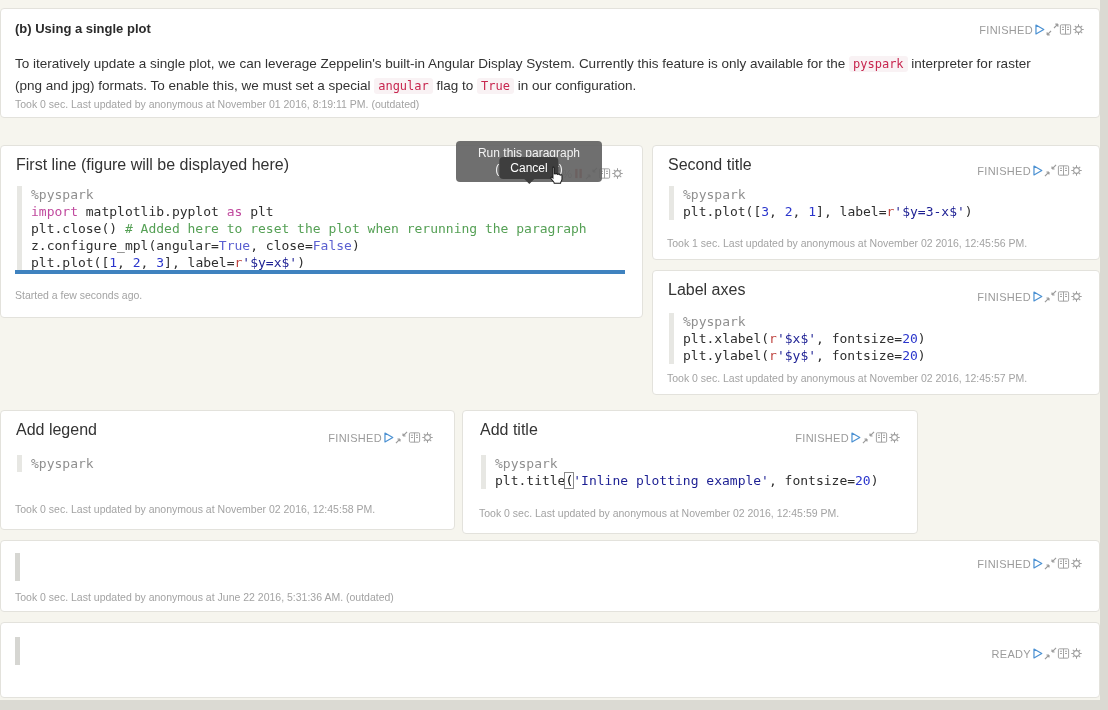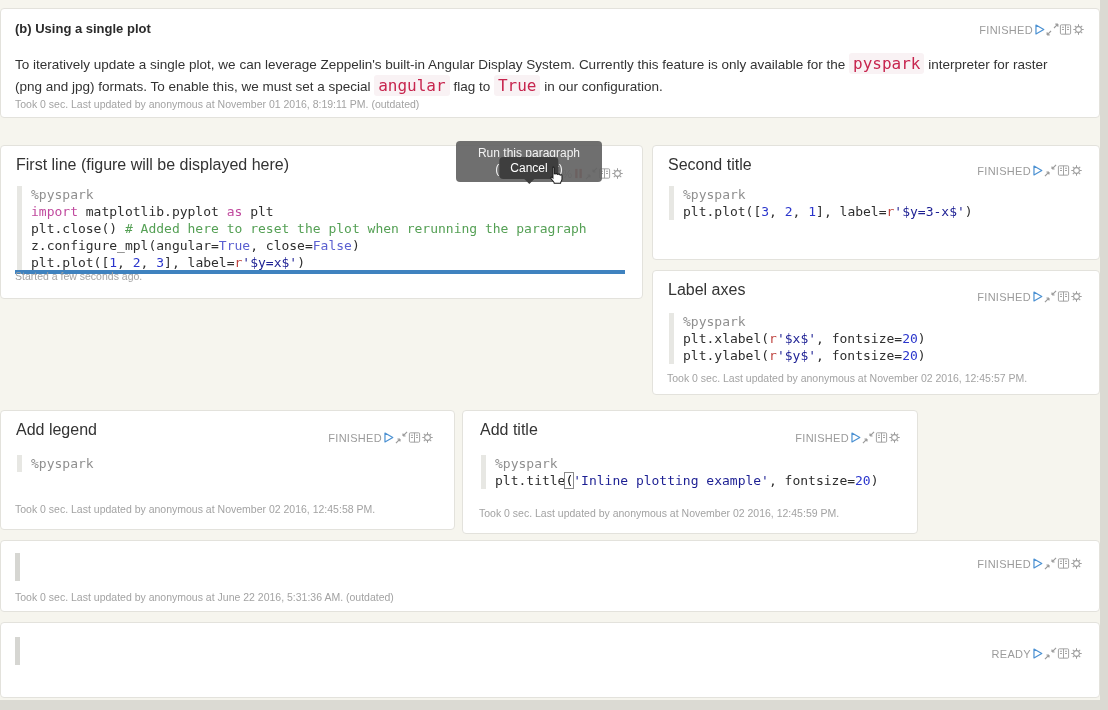--- a/index.html
+++ b/index.html
@@ -11,21 +11,21 @@
   .p-title{position:absolute;left:15px;top:10px;font-size:16px;color:#333;}
   .h-title{position:absolute;left:14px;top:12px;font-size:13px;font-weight:bold;color:#2b2b2b;}
 
   .status-row{position:absolute;display:flex;align-items:center;}
   .status-label{font-size:11px;color:#9b9b9b;letter-spacing:.3px;}
   .progress-label{font-size:11px;color:#9b9b9b;margin-left:-1px;}
   .ic{width:13px;height:13px;display:block;}
   .icbtn{display:flex;align-items:center;cursor:pointer;}
 
   .body-text{position:absolute;left:14px;top:42px;width:1068px;font-size:13.5px;line-height:21px;color:#333;}
-  .r-code{font-family:"DejaVu Sans Mono",monospace;font-size:16px;color:#c7254e;background:#f9f2f4;padding:1px 4px;border-radius:3px;}
+  .r-code{font-family:"DejaVu Sans Mono",monospace;font-size:12px;color:#c7254e;background:#f9f2f4;padding:1px 4px;border-radius:3px;}
 
   .code{position:absolute;left:16px;border-left:5px solid #e7e7e3;padding-left:9px;font-family:"DejaVu Sans Mono",monospace;font-size:13px;line-height:17px;white-space:pre;}
   .cl{height:17px;}
   .t-pl{color:#2e2e2e;}
   .t-meta{color:#8f8f8f;}
   .t-kw{color:#c04a9e;}
   .t-cm{color:#55a055;}
   .t-num{color:#2a35cc;}
   .t-atom{color:#5a5fd0;}
   .t-str{color:#1c1f93;}
@@ -116,21 +116,21 @@
           <svg class="ic">
             <use href="#i-gear"></use>
           </svg>
         </span>
     </div>
     <div class="h-title">(b) Using a single plot</div>
     <div class="body-text" style="top:44px;"><span>To iteratively update a single plot, we can leverage Zeppelin's built-in Angular Display System. Currently this feature is only available for the </span><span class="r-code">pyspark</span><span> interpreter for raster</span><br><span>(png and jpg) formats. To enable this, we must set a special </span><span class="r-code">angular</span><span> flag to </span><span class="r-code">True</span><span> in our configuration.</span></div>
     <div class="footer" style="bottom:7px;">Took 0 sec. Last updated by anonymous at November 01 2016, 8:19:11 PM. (outdated)</div>
   </div>
 
-  <div class="card" style="left:0;top:145px;width:643px;height:154px;">
+  <div class="card" style="left:0;top:145px;width:643px;height:173px;">
     <div class="p-title">First line (figure will be displayed here)</div>
     <div class="status-row" style="top:21px;right:18px;">
       <span class="status-label">FINISHED</span>
       <span class="progress-label">0%</span>
       <span class="icbtn">
           <svg class="ic">
             <use href="#i-pause"></use>
           </svg>
         </span>
       <span class="icbtn">
@@ -173,20 +173,21 @@
             <use href="#i-book"></use>
           </svg>
         </span>
       <span class="icbtn">
           <svg class="ic">
             <use href="#i-gear"></use>
           </svg>
         </span>
     </div>
     <div class="code" style="top:40px;"><div class="cl"><span class="t-meta">%pyspark</span></div><div class="cl"><span class="t-pl">plt.plot([</span><span class="t-num">3</span><span class="t-pl">, </span><span class="t-num">2</span><span class="t-pl">, </span><span class="t-num">1</span><span class="t-pl">], label=</span><span class="t-raw">r</span><span class="t-str">'$y=3-x$'</span><span class="t-pl">)</span></div></div>
+    <div class="footer" style="bottom:10px;">Took 1 sec. Last updated by anonymous at November 02 2016, 12:45:56 PM.</div>
   </div>
 
   <div class="card" style="left:652px;top:270px;width:448px;height:125px;">
     <div class="p-title">Label axes</div>
     <div class="status-row" style="top:19px;right:16px;">
       <span class="status-label">FINISHED</span>
       <span class="icbtn">
           <svg class="ic">
             <use href="#i-play"></use>
           </svg>

